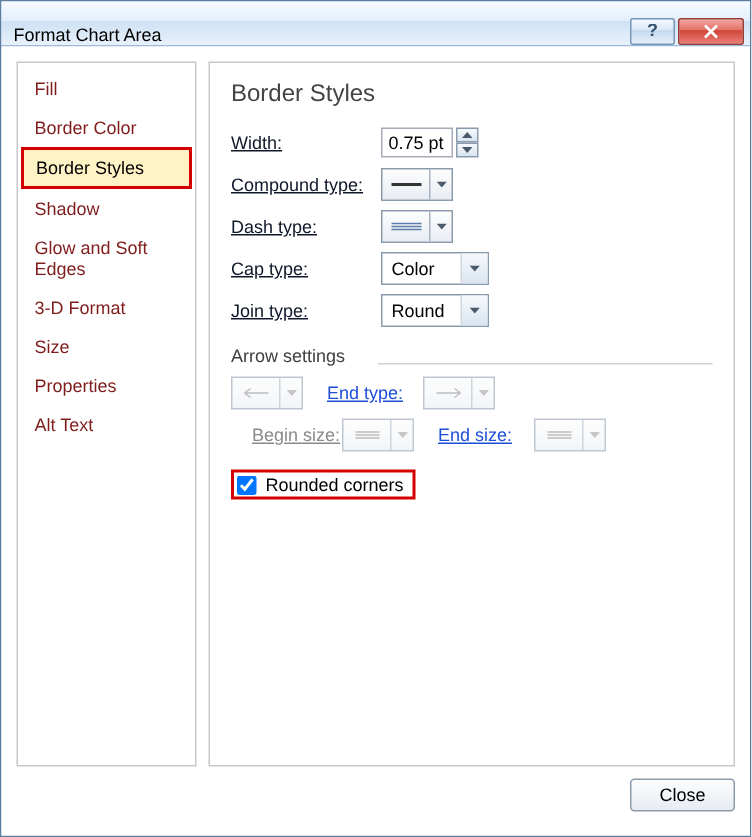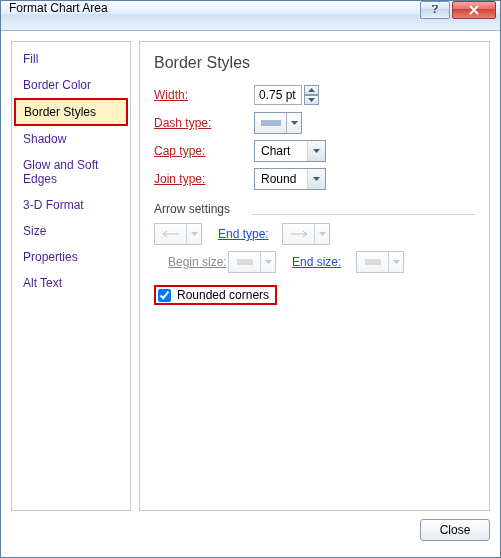--- a/index.html
+++ b/index.html
@@ -6,21 +6,21 @@
   body { margin: 0; background: #fff; }
   .window {
     width: 501px; height: 558px; margin: 0; padding: 0;
     border: 1px solid #5a7fa0; background: #fff; position: relative;
     box-shadow: 0 0 0 0 rgba(0,0,0,0);
   }
   .titlebar {
     height: 30px;
     background: linear-gradient(to bottom, #f6fbff 0%, #e3eefb 45%, #cfe1f4 46%, #e8f2fb 100%);
     border-bottom: 1px solid #9db9d6;
-    display: flex; align-items: flex-start; padding: 0 4px 0 8px;
+    display: flex; align-items: flex-end; padding: 0 4px 0 8px;
   }
   .titlebar .title { flex: 1; color: #000; }
   .winbtn {
     width: 30px; height: 18px; margin-left: 2px;
     border: 1px solid #7a95b5; border-radius: 2px;
     display: flex; align-items: center; justify-content: center;
     background: linear-gradient(to bottom, #f3f8fe 0%, #d8e6f5 45%, #c4d8ee 46%, #e5f0fa 100%);
     color: #30506f; font-weight: bold; cursor: default;
   }
   .winbtn.close {
@@ -33,34 +33,34 @@
     position: absolute; top: 30px; left: 0; right: 0; bottom: 0;
     padding: 10px; background: #fff;
     display: flex; flex-direction: column;
   }
   .panels { flex: 1; display: flex; gap: 8px; min-height: 0; }
   .sidebar {
     width: 120px; border: 1px solid #c8c8c8; background: #fff;
     padding: 4px 0;
   }
   .side-item {
-    padding: 5px 8px; color: #4c1d95; cursor: default;
+    padding: 5px 8px; color: #7f1d1d; cursor: default;
     border: 1px solid transparent; margin: 0 2px;
   }
   .side-item.selected {
     border: 2px solid #d40000; background: #fff3c6;
     color: #000; margin: 0 2px;
   }
   .main {
     flex: 1; border: 1px solid #c8c8c8; background: #fff;
     padding: 12px 14px; overflow: hidden;
   }
   .main h1 { margin: 0 0 10px 0; font-size: 16px; font-weight: normal; color: #444; }
   .row { display: flex; align-items: center; height: 26px; margin-bottom: 2px; }
-  .row .lbl { width: 100px; text-decoration: underline; color: #b91c1c; }
+  .row .lbl { width: 100px; text-decoration: underline; color: #0f172a; }
   .disabled .lbl, .disabled { color: #8a8a8a; text-decoration: none; }
   .section-hdr { margin-top: 4px; margin-bottom: 2px; font-weight: normal; }
   .section-hdr span { color: #404040; }
   .hr-thin { border-top: 1px solid #d0d0d0; margin-left: 98px; margin-top: -10px; margin-bottom: 6px; }
   .spinctl { display: inline-flex; }
   .spinctl input {
     width: 48px; height: 20px; border: 1px solid #a5acb5; padding: 0 4px;
     background: #fff;
   }
   .spinbtns { display: inline-flex; flex-direction: column; margin-left: 2px; }
@@ -148,20 +148,35 @@
                 </span>
               <span class="sbtn">
                   <svg width="7" height="4">
                     <path d="M0 0 L3.5 4 L7 0 Z" fill="#4a5a6a"></path>
                   </svg>
                 </span>
             </span>
           </span>
         </div>
 
+        <div class="row">
+          <span class="lbl">Compound type:</span>
+          <span class="combobtn">
+            <span class="cicon">
+              <svg width="24" height="10">
+                  <line x1="2" y1="5" x2="22" y2="5" stroke="#333" stroke-width="2"></line>
+                </svg>
+            </span>
+            <span class="cdrop">
+                <svg width="7" height="4">
+                  <path d="M0 0 L3.5 4 L7 0 Z" fill="#4a5a6a"></path>
+                </svg>
+              </span>
+          </span>
+        </div>
 
         <div class="row">
           <span class="lbl">Dash type:</span>
           <span class="combobtn">
             <span class="cicon">
               <svg width="24" height="10">
                 <line x1="2" y1="3" x2="22" y2="3" stroke="#5a7ea8" stroke-width="1"></line>
                 <line x1="2" y1="5" x2="22" y2="5" stroke="#5a7ea8" stroke-width="1"></line>
                 <line x1="2" y1="7" x2="22" y2="7" stroke="#5a7ea8" stroke-width="1"></line>
               </svg>
@@ -170,21 +185,21 @@
                 <svg width="7" height="4">
                   <path d="M0 0 L3.5 4 L7 0 Z" fill="#4a5a6a"></path>
                 </svg>
               </span>
           </span>
         </div>
 
         <div class="row">
           <span class="lbl">Cap type:</span>
           <span class="selectctl">
-            <span class="stext">Chart</span>
+            <span class="stext">Color</span>
             <span class="sdrop">
                 <svg width="7" height="4">
                   <path d="M0 0 L3.5 4 L7 0 Z" fill="#4a5a6a"></path>
                 </svg>
               </span>
           </span>
         </div>
 
         <div class="row">
           <span class="lbl">Join type:</span>

